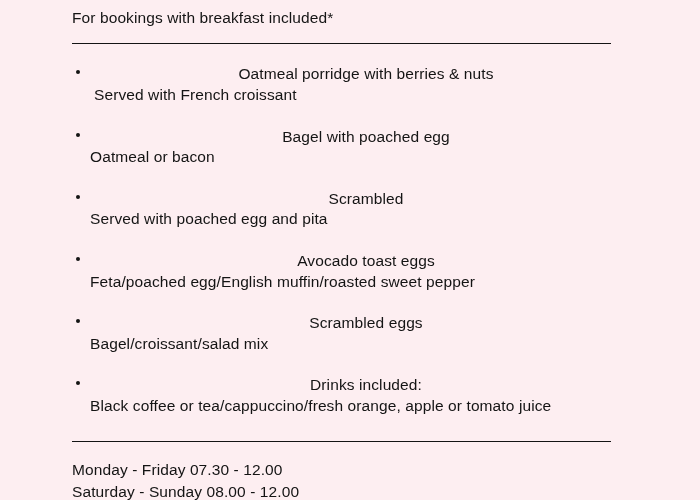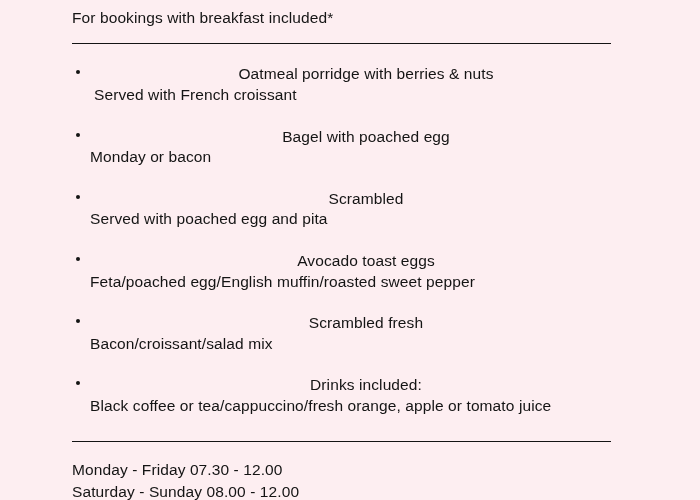--- a/index.html
+++ b/index.html
@@ -97,39 +97,39 @@
 
     <li class="menu-item">
       <span class="bullet"></span>
       <div class="item-title">Oatmeal porridge with berries &amp; nuts</div>
       <div class="item-sub indented">Served with French croissant</div>
     </li>
 
     <li class="menu-item">
       <span class="bullet"></span>
       <div class="item-title">Bagel with poached egg</div>
-      <div class="item-sub">Monday or bacon</div>
+      <div class="item-sub">Oatmeal or bacon</div>
     </li>
 
     <li class="menu-item">
       <span class="bullet"></span>
       <div class="item-title">Scrambled</div>
       <div class="item-sub">Served with poached egg and pita</div>
     </li>
 
     <li class="menu-item">
       <span class="bullet"></span>
       <div class="item-title">Avocado toast eggs</div>
       <div class="item-sub">Feta/poached egg/English muffin/roasted sweet pepper</div>
     </li>
 
     <li class="menu-item">
       <span class="bullet"></span>
-      <div class="item-title">Scrambled fresh</div>
-      <div class="item-sub">Bacon/croissant/salad mix</div>
+      <div class="item-title">Scrambled eggs</div>
+      <div class="item-sub">Bagel/croissant/salad mix</div>
     </li>
 
     <li class="menu-item">
       <span class="bullet"></span>
       <div class="item-title">Drinks included:</div>
       <div class="item-sub">Black coffee or tea/cappuccino/fresh orange, apple or tomato juice</div>
     </li>
 
   </ul>
 

